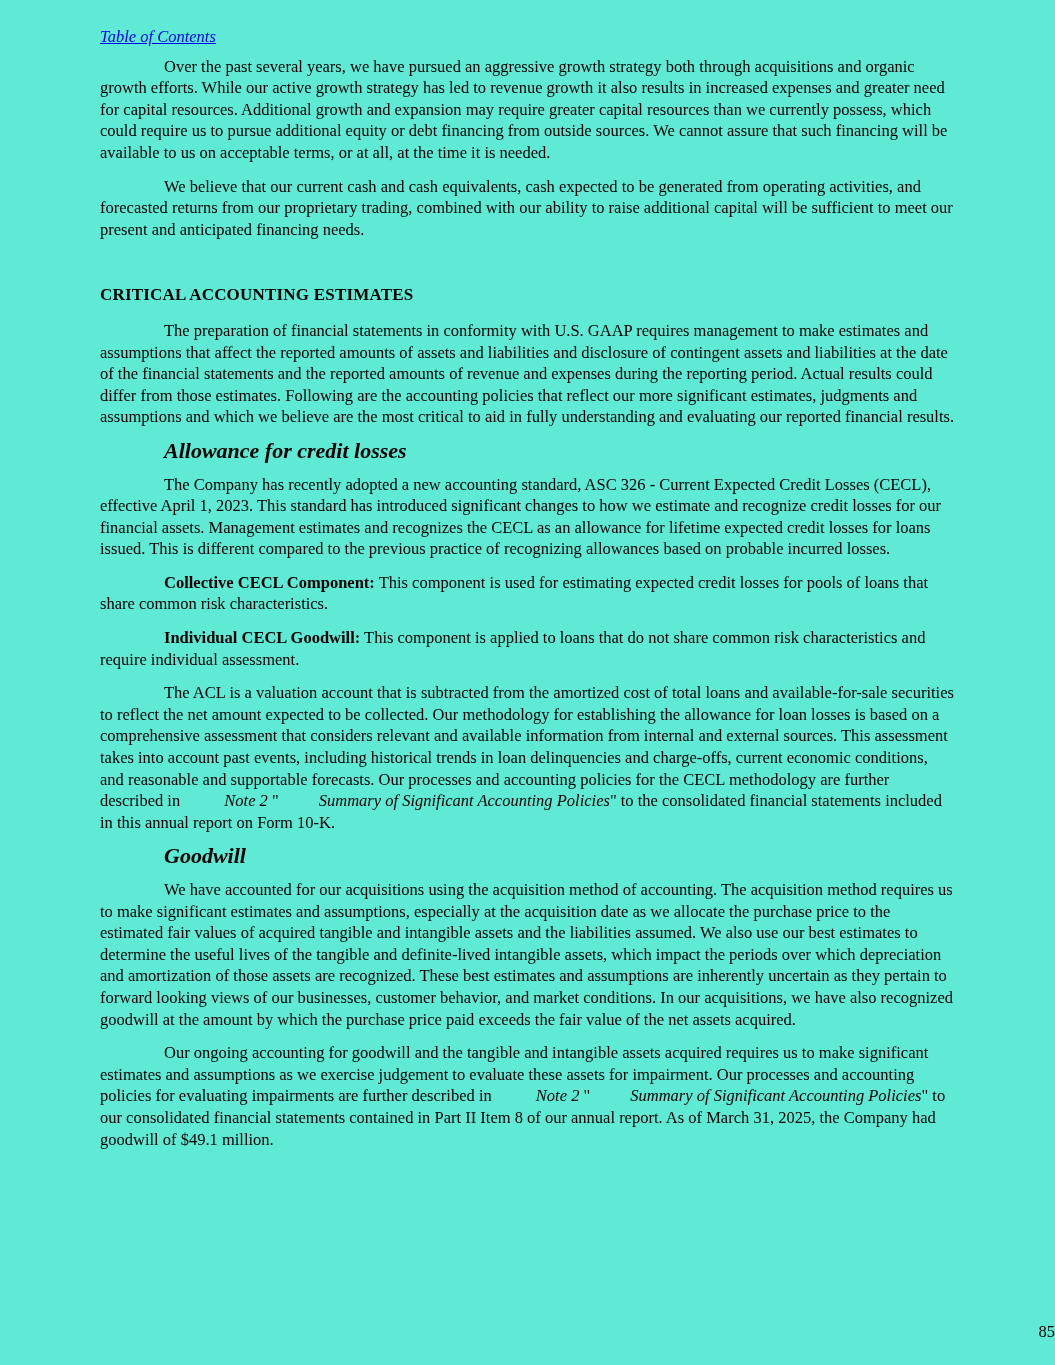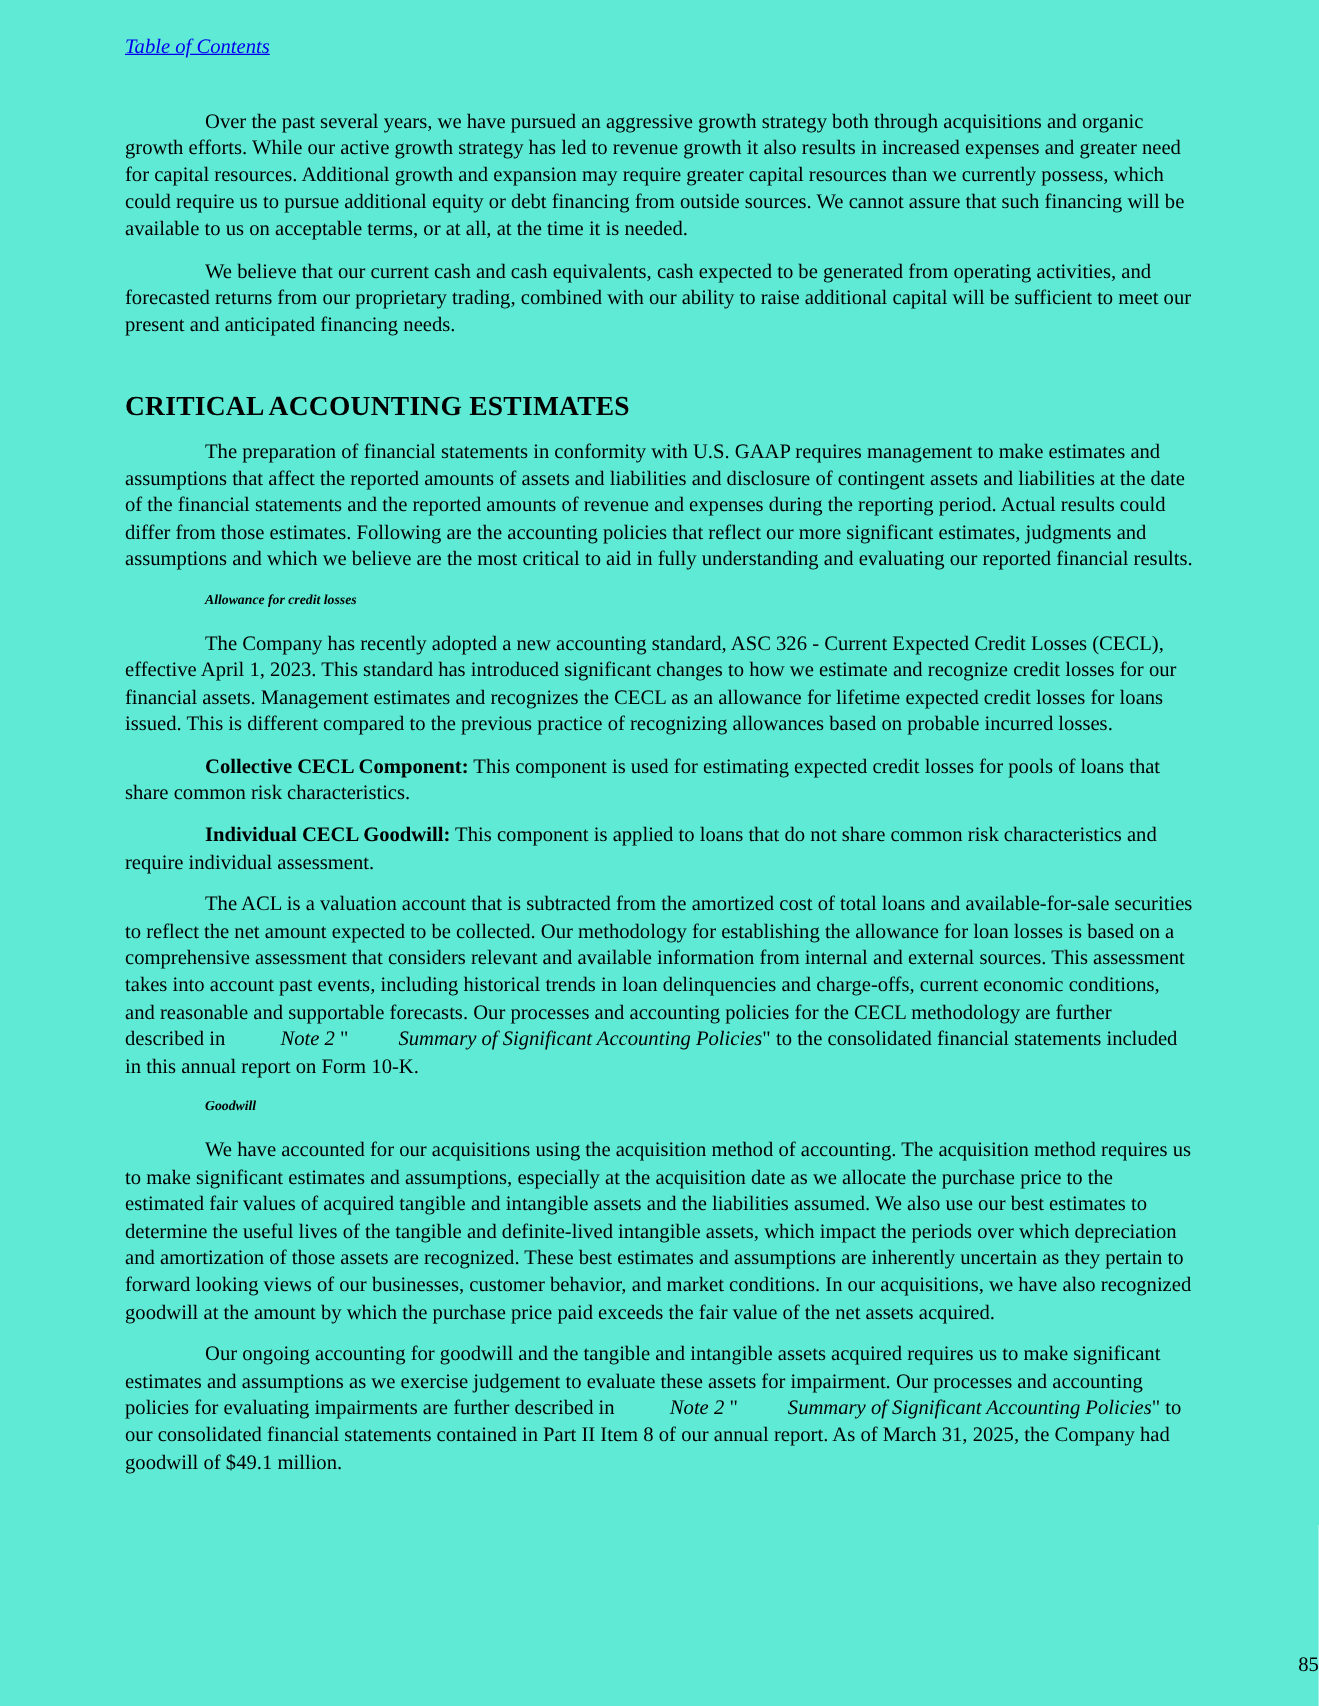--- a/index.html
+++ b/index.html
@@ -25,30 +25,29 @@
     text-decoration: underline;
     display: inline-block;
     margin-bottom: 8px;
   }
   p.body-para {
     margin: 0 0 12px 0;
     text-indent: 64px;
     text-align: left;
   }
   p.first-para {
-    margin-top: 30px;
   }
   h2.section-heading {
-    font-size: 22px;
+    font-size: 17px;
     font-weight: bold;
     margin: 44px 0 14px 0;
     letter-spacing: 0.2px;
   }
   h3.sub-heading {
-    font-size: 11px;
+    font-size: 22px;
     font-weight: bold;
     font-style: italic;
     margin: 12px 0 12px 0;
     text-indent: 64px;
   }
   .run-italic { font-style: italic; margin-left: 40px; }
   .run-bold { font-weight: bold; text-align: right; }
   .page-number {
     position: absolute;
     left: 0;

